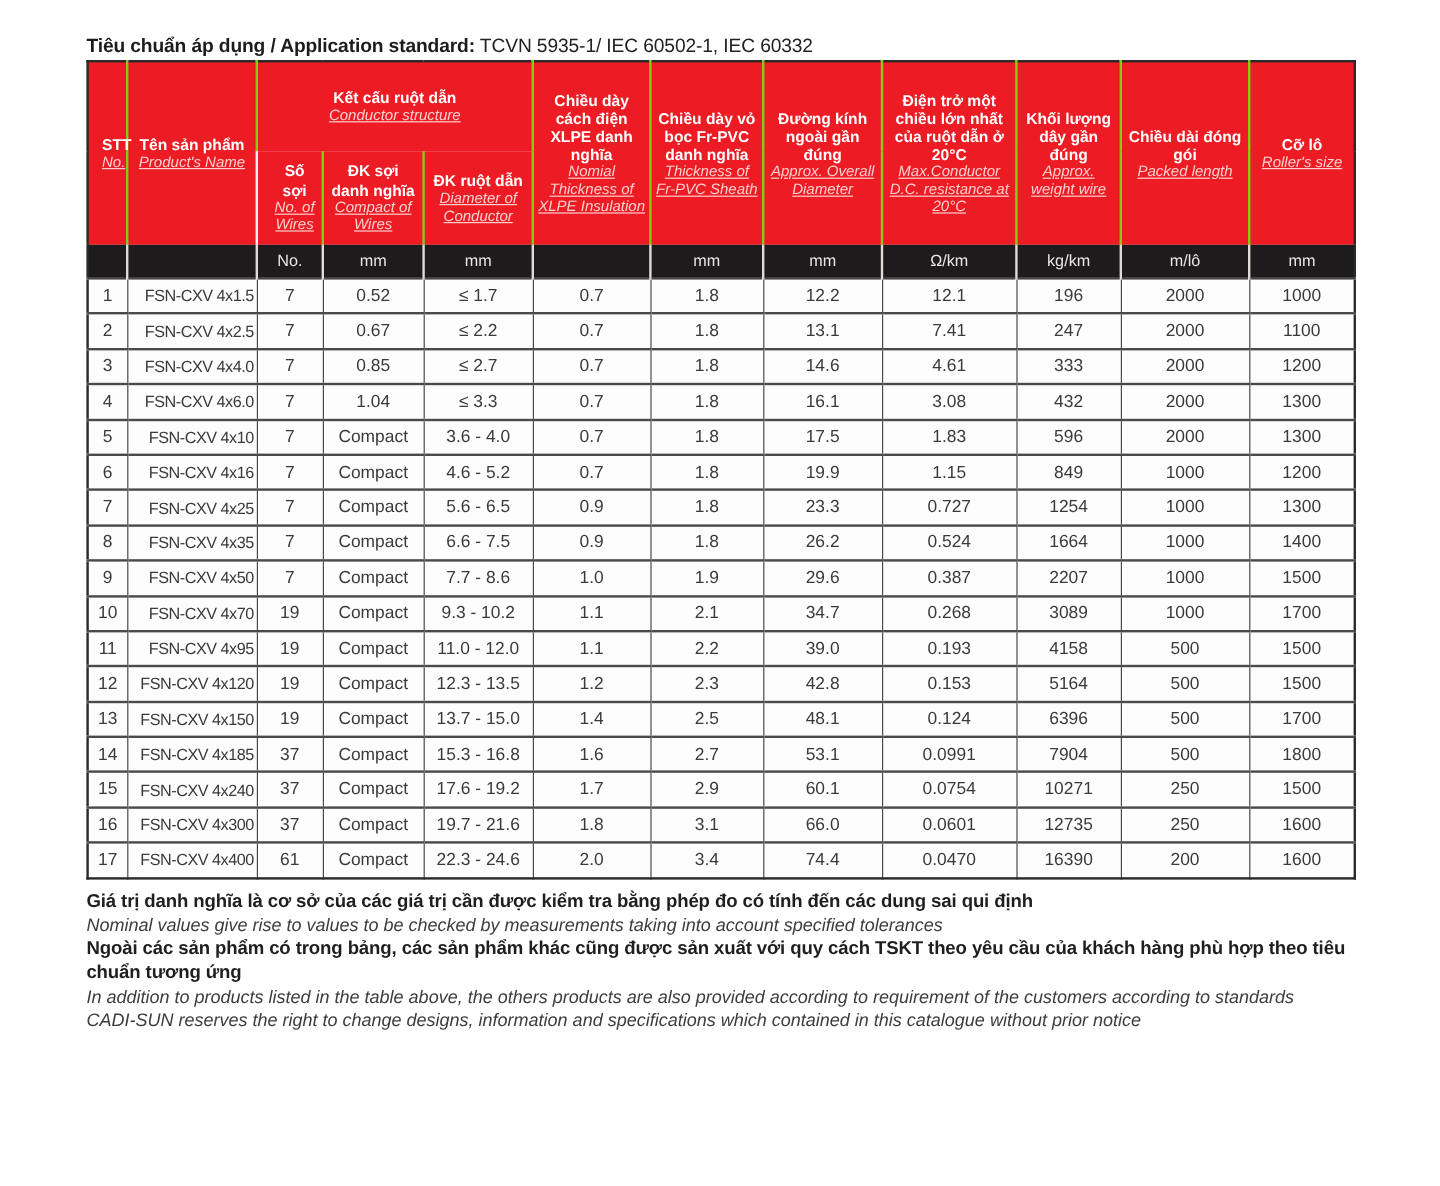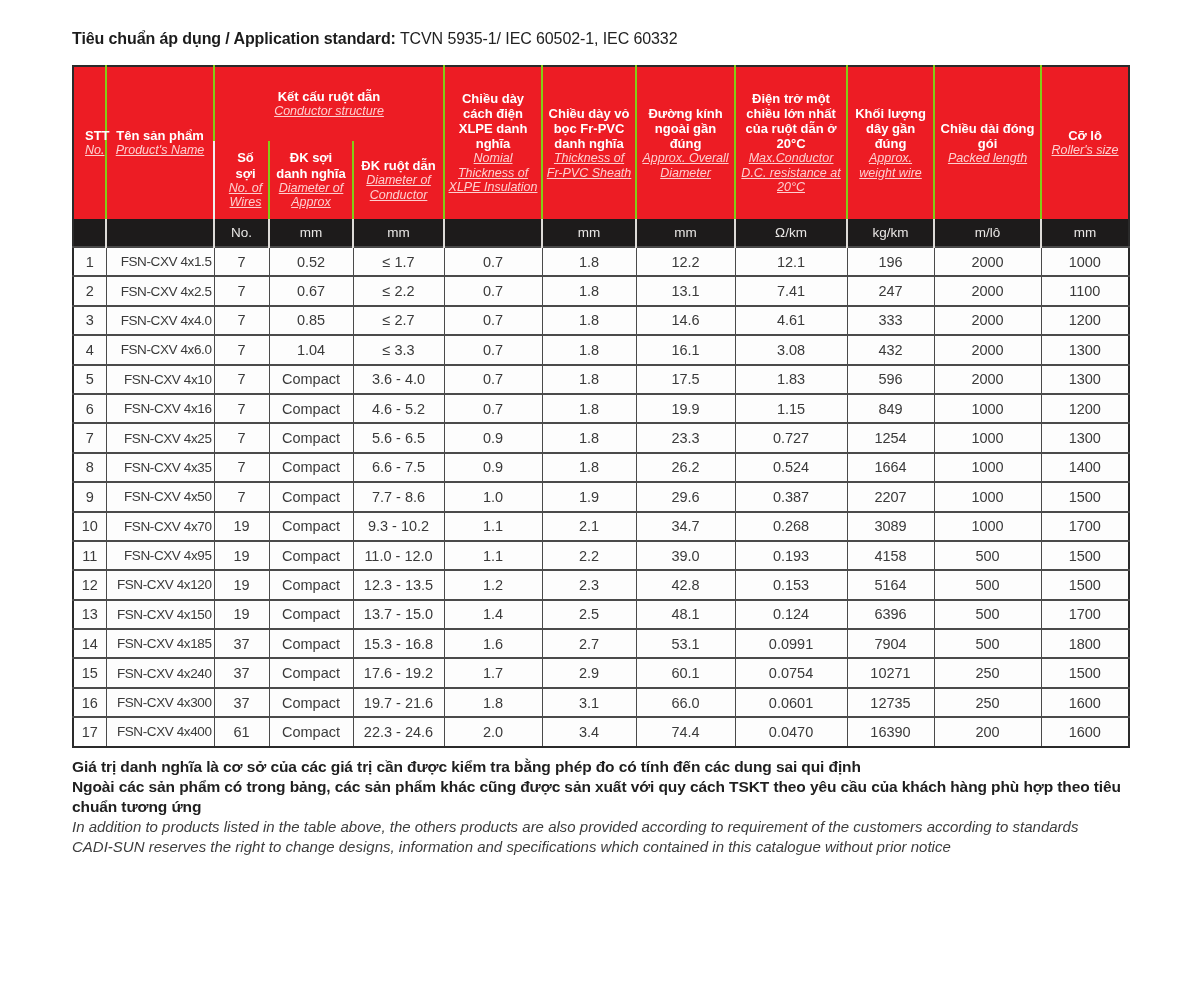--- a/index.html
+++ b/index.html
@@ -5,21 +5,21 @@
   * { margin: 0; padding: 0; box-sizing: border-box; }
   html, body { background: #ffffff; }
   body {
     width: 1200px; height: 988px;
     font-family: "Liberation Sans", "DejaVu Sans", sans-serif;
     color: #2b2b2b;
     overflow: hidden;
   }
   .page { padding: 30px 72px 0 72px; }
 
-  .title { font-size: 16px; margin-bottom: 17px; color: #222; letter-spacing: -0.1px; }
+  .title { font-size: 16px; margin-bottom: 2px; color: #222; letter-spacing: -0.1px; }
   .title .lbl { font-weight: bold; color: #1c1c1c; }
   .title .val { font-weight: normal; }
 
   table.spec-table {
     width: 1056px;
     border-collapse: collapse;
     table-layout: fixed;
     border: 2px solid #2a2a2a;
   }
 
@@ -147,21 +147,21 @@
           <span class="hen">Roller's size</span>
         </th>
       </tr>
       <tr class="tier2">
         <th class="sub1">
           <span class="hvi">Số sợi</span>
           <span class="hen">No. of Wires</span>
         </th>
         <th>
           <span class="hvi">ĐK sợi danh nghĩa</span>
-          <span class="hen">Diameter of Approx</span>
+          <span class="hen">Compact of Wires</span>
         </th>
         <th>
           <span class="hvi">ĐK ruột dẫn</span>
           <span class="hen">Diameter of Conductor</span>
         </th>
       </tr>
       <tr class="units">
         <td></td>
         <td></td>
         <td>No.</td>
@@ -413,18 +413,19 @@
           <td>0.0470</td>
           <td>16390</td>
           <td>200</td>
           <td>1600</td>
         </tr>
       </tbody>
   </table>
 
   <div class="notes">
       <div class="note bold">Giá trị danh nghĩa là cơ sở của các giá trị cần được kiểm tra bằng phép đo có tính đến các dung sai qui định</div>
+      <div class="note italic">Nominal values give rise to values to be checked by measurements taking into account specified tolerances</div>
       <div class="note bold">Ngoài các sản phẩm có trong bảng, các sản phẩm khác cũng được sản xuất với quy cách TSKT theo yêu cầu của khách hàng phù hợp theo tiêu chuẩn tương ứng</div>
       <div class="note italic">In addition to products listed in the table above, the others products are also provided according to requirement of the customers according to standards</div>
       <div class="note italic">CADI-SUN reserves the right to change designs, information and specifications which contained in this catalogue without prior notice</div>
     </div>
 
 </div>
 
 </body></html>

